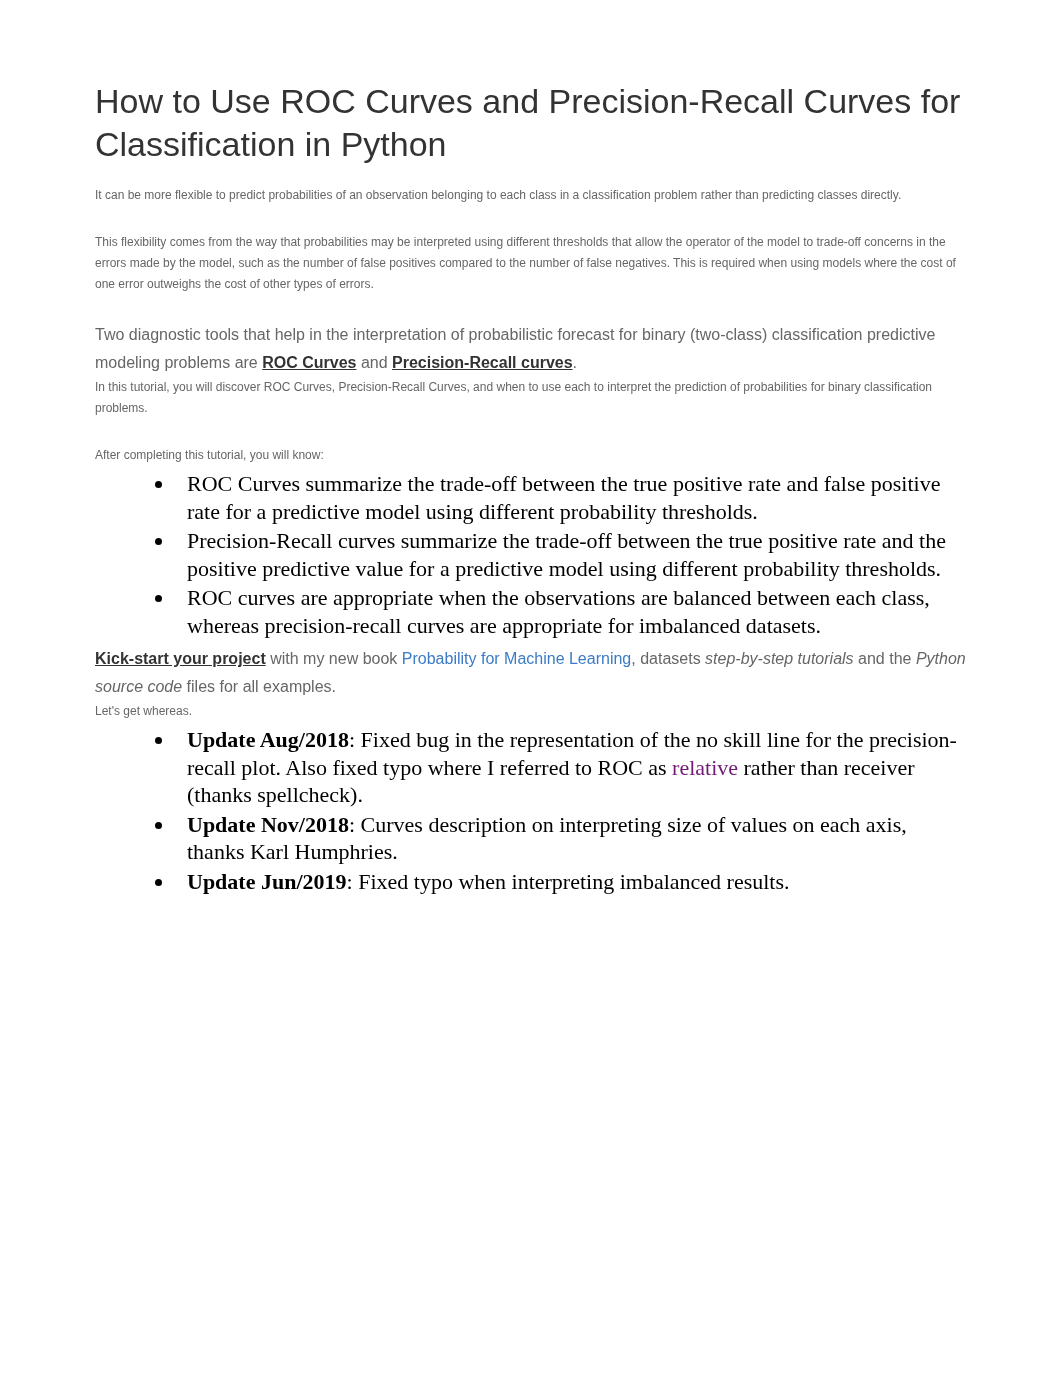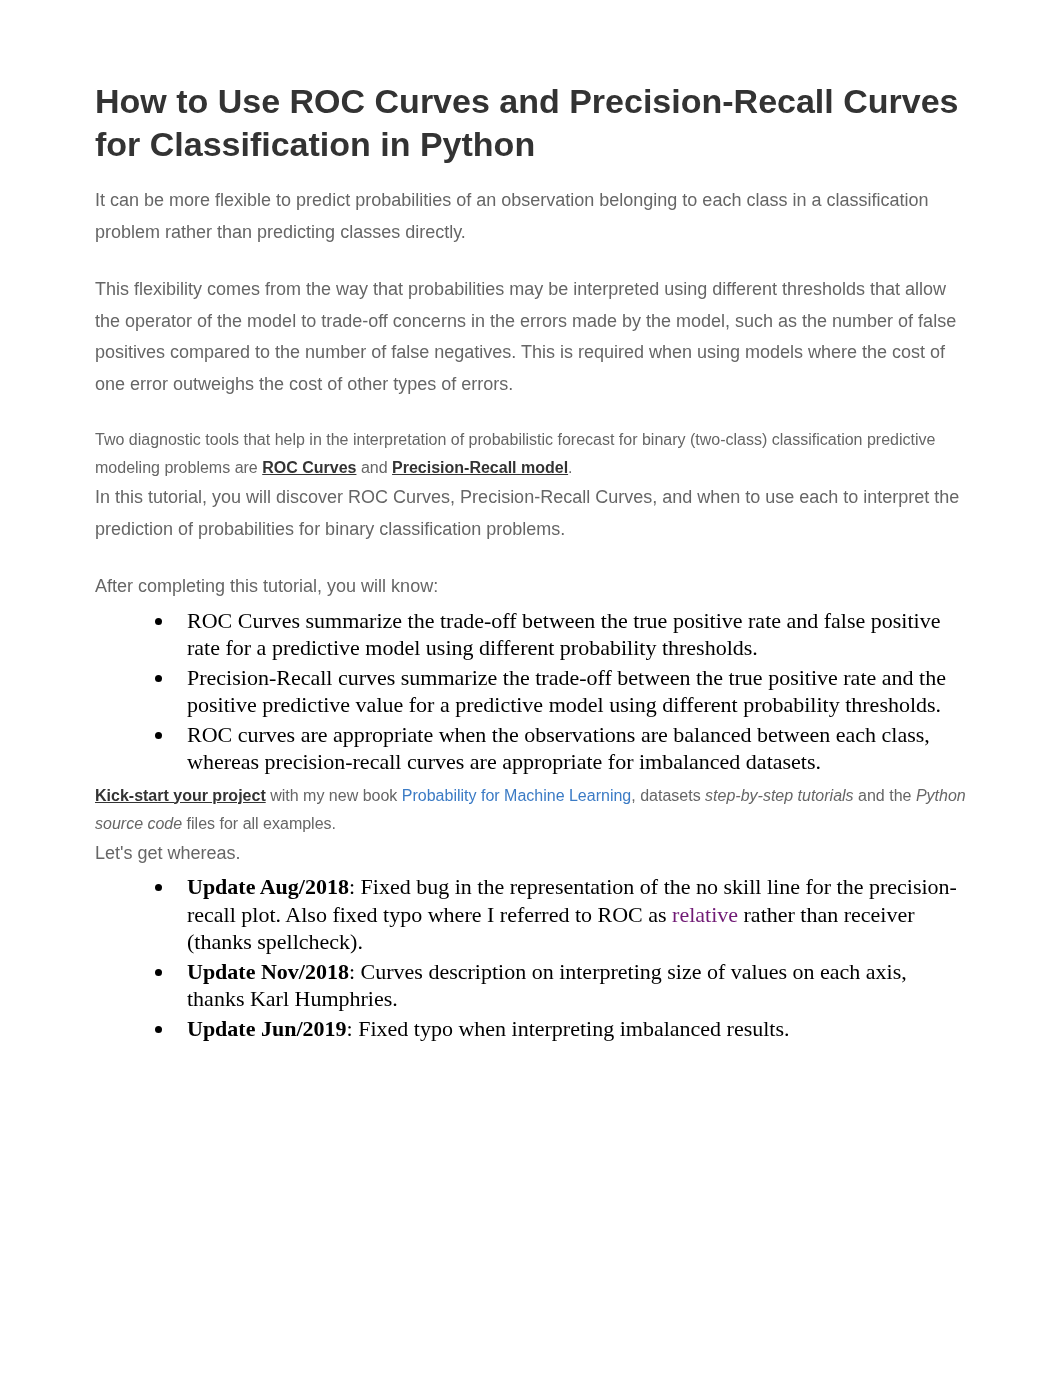--- a/index.html
+++ b/index.html
@@ -9,29 +9,29 @@
   }
   body {
     font-family: Verdana, Geneva, sans-serif;
     background: #ffffff;
     width: 1062px;
     padding: 80px 95px 80px 95px;
     color: #333333;
   }
   h1 {
     font-family: Verdana, Geneva, sans-serif;
-    font-weight: bold;
+    font-weight: normal;
     font-size: 34px;
     line-height: 1.25;
     color: #333333;
     margin-bottom: 20px;
   }
   .body-paragraph {
     font-family: Verdana, Geneva, sans-serif;
-    font-size: 18px;
+    font-size: 12px;
     line-height: 1.75;
     color: #666666;
     margin-bottom: 26px;
   }
   .no-margin-bottom {
     margin-bottom: 0;
   }
   .small-margin-bottom {
     margin-bottom: 4px;
   }
@@ -79,21 +79,21 @@
 </head>
 <body>
 
 <h1>How to Use ROC Curves and Precision-Recall Curves for Classification in Python</h1>
 
 <p class="body-paragraph">It can be more flexible to predict probabilities of an observation belonging to each class in a classification problem rather than predicting classes directly.</p>
 
 <p class="body-paragraph">This flexibility comes from the way that probabilities may be interpreted using different thresholds that allow the operator of the model to trade-off concerns in the errors made by the model, such as the number of false positives compared to the number of false negatives. This is required when using models where the cost of one error outweighs the cost of other types of errors.</p>
 
 <div class="compound-paragraph no-margin-bottom">
-  <span>Two diagnostic tools that help in the interpretation of probabilistic forecast for binary (two-class) classification predictive modeling problems are </span><span class="bold-body">ROC Curves</span><span> and </span><span class="bold-body">Precision-Recall model</span><span>.</span>
+  <span>Two diagnostic tools that help in the interpretation of probabilistic forecast for binary (two-class) classification predictive modeling problems are </span><span class="bold-body">ROC Curves</span><span> and </span><span class="bold-body">Precision-Recall curves</span><span>.</span>
 </div>
 
 <p class="body-paragraph">In this tutorial, you will discover ROC Curves, Precision-Recall Curves, and when to use each to interpret the prediction of probabilities for binary classification problems.</p>
 
 <p class="body-paragraph small-margin-bottom">After completing this tutorial, you will know:</p>
 
 <ul>
   <li>ROC Curves summarize the trade-off between the true positive rate and false positive rate for a predictive model using different probability thresholds.</li>
   <li>Precision-Recall curves summarize the trade-off between the true positive rate and the positive predictive value for a predictive model using different probability thresholds.</li>
   <li>ROC curves are appropriate when the observations are balanced between each class, whereas precision-recall curves are appropriate for imbalanced datasets.</li>

